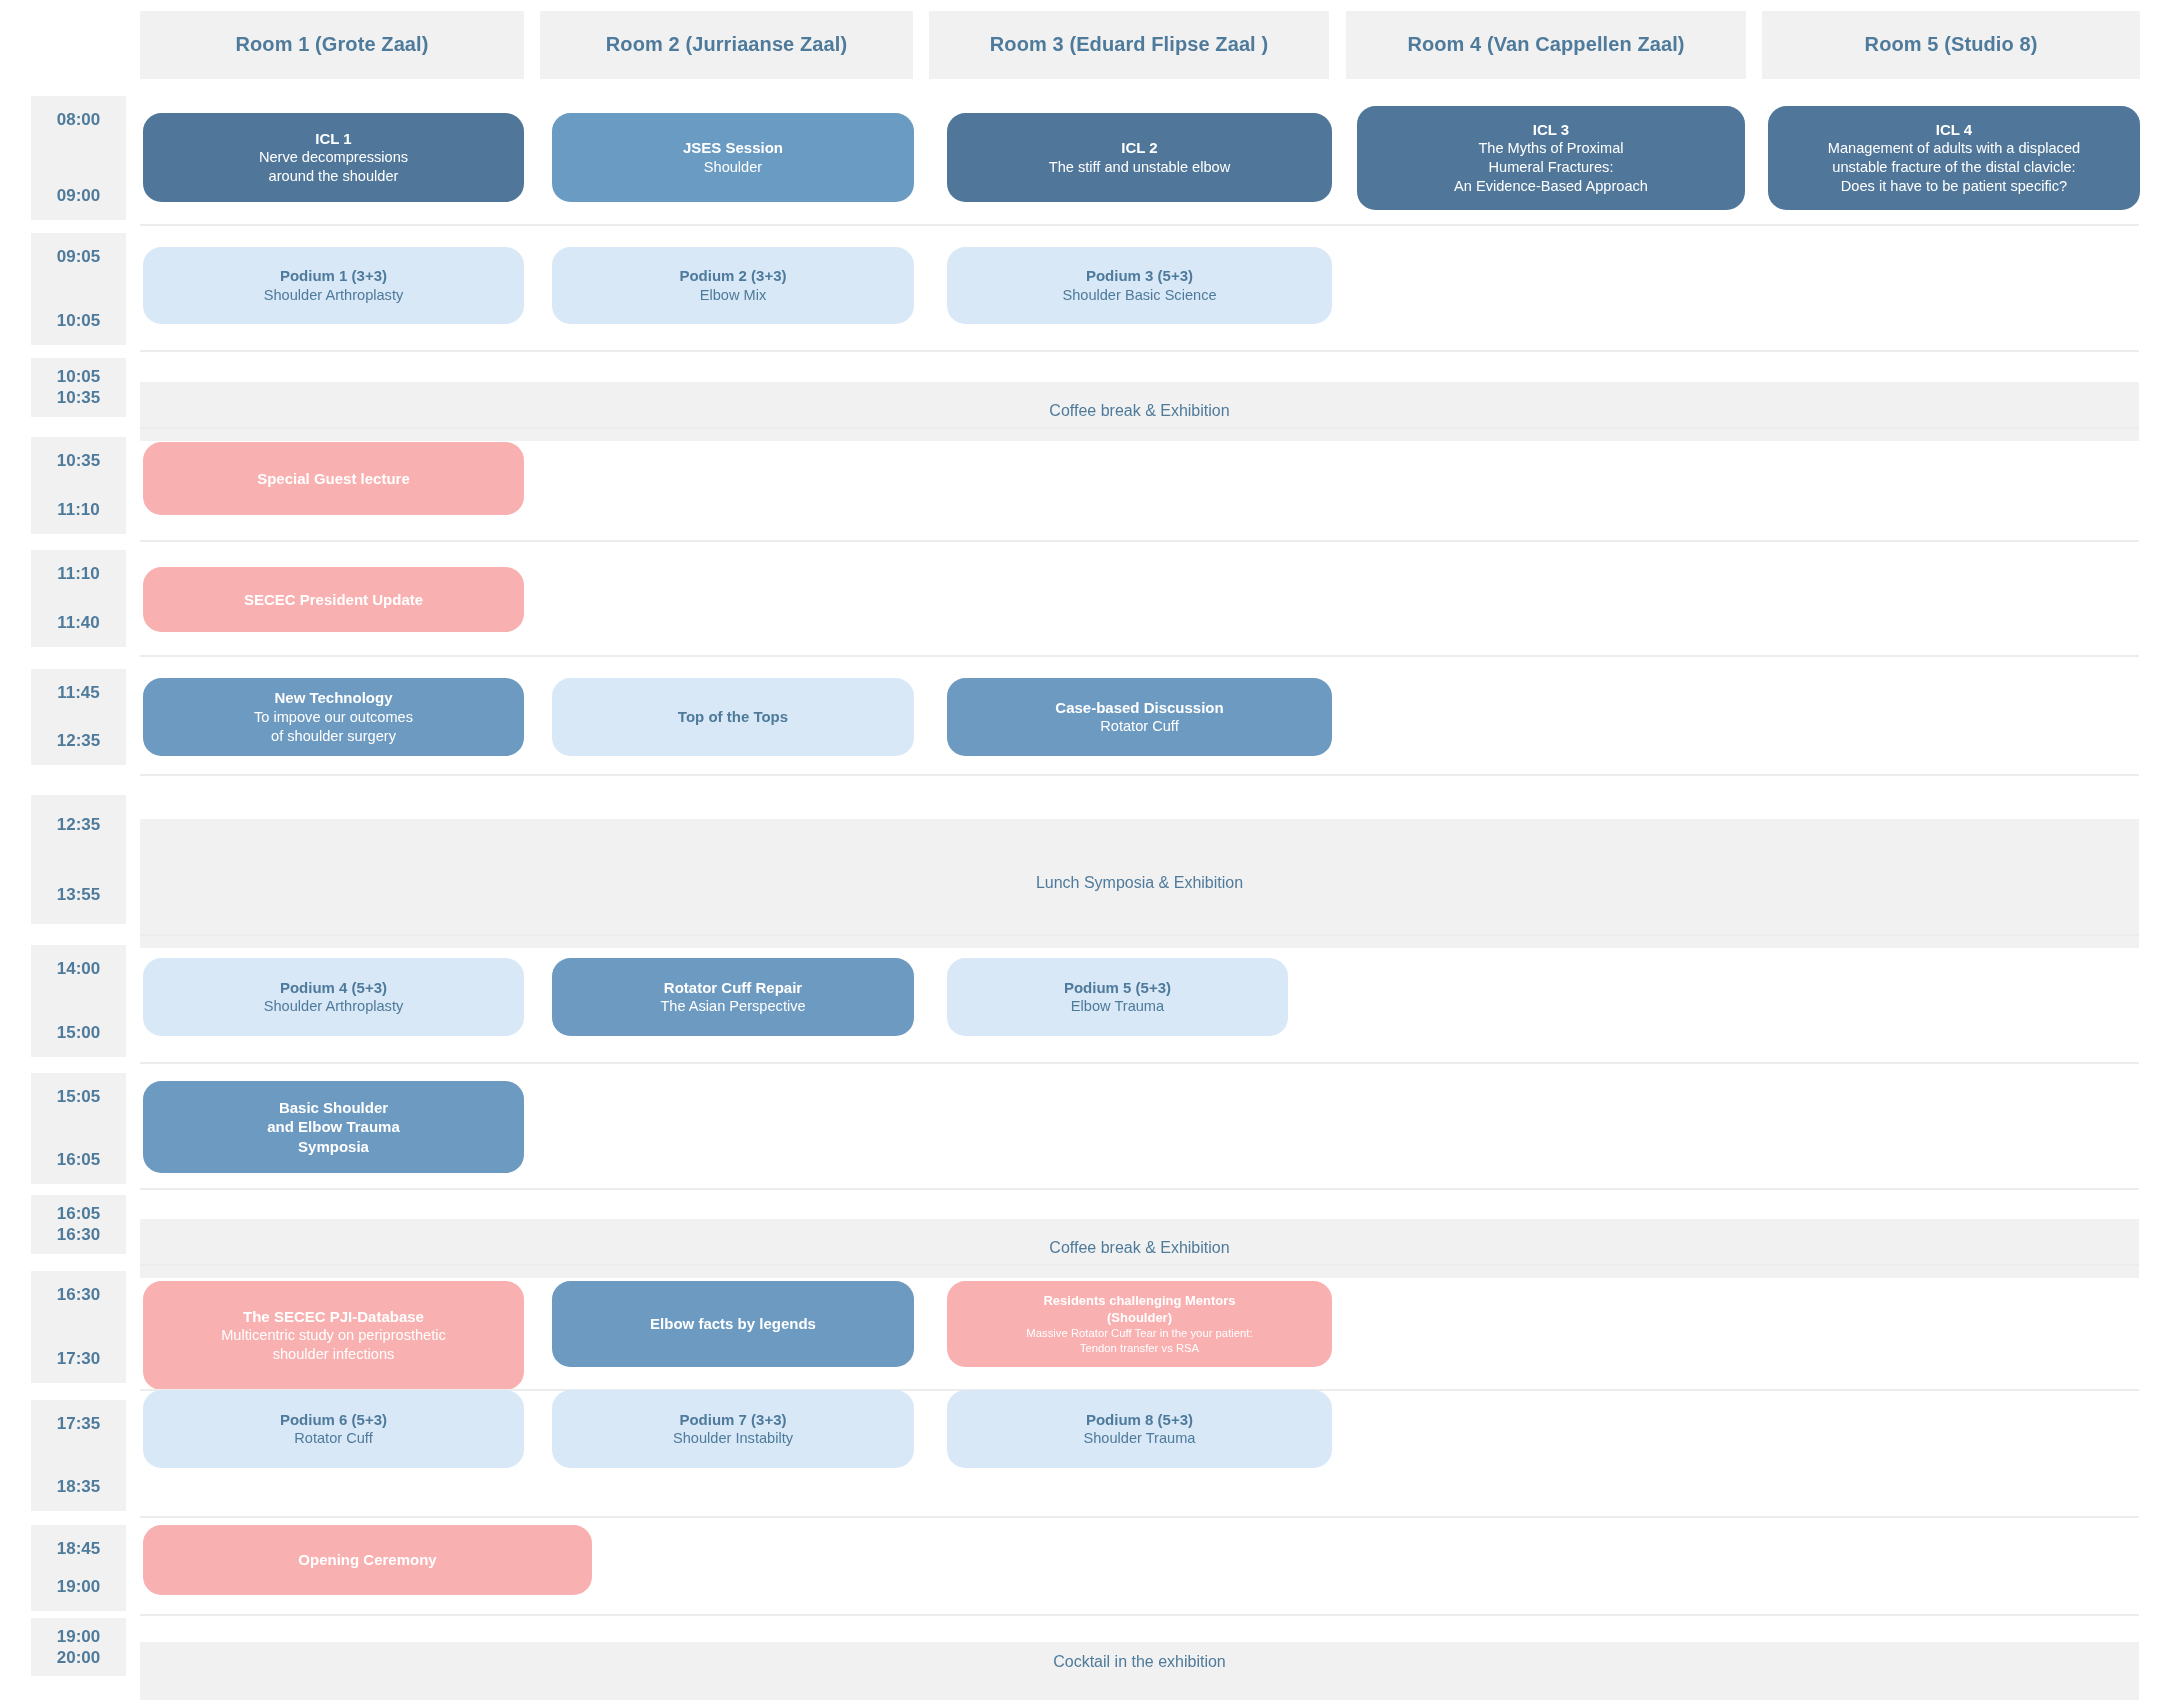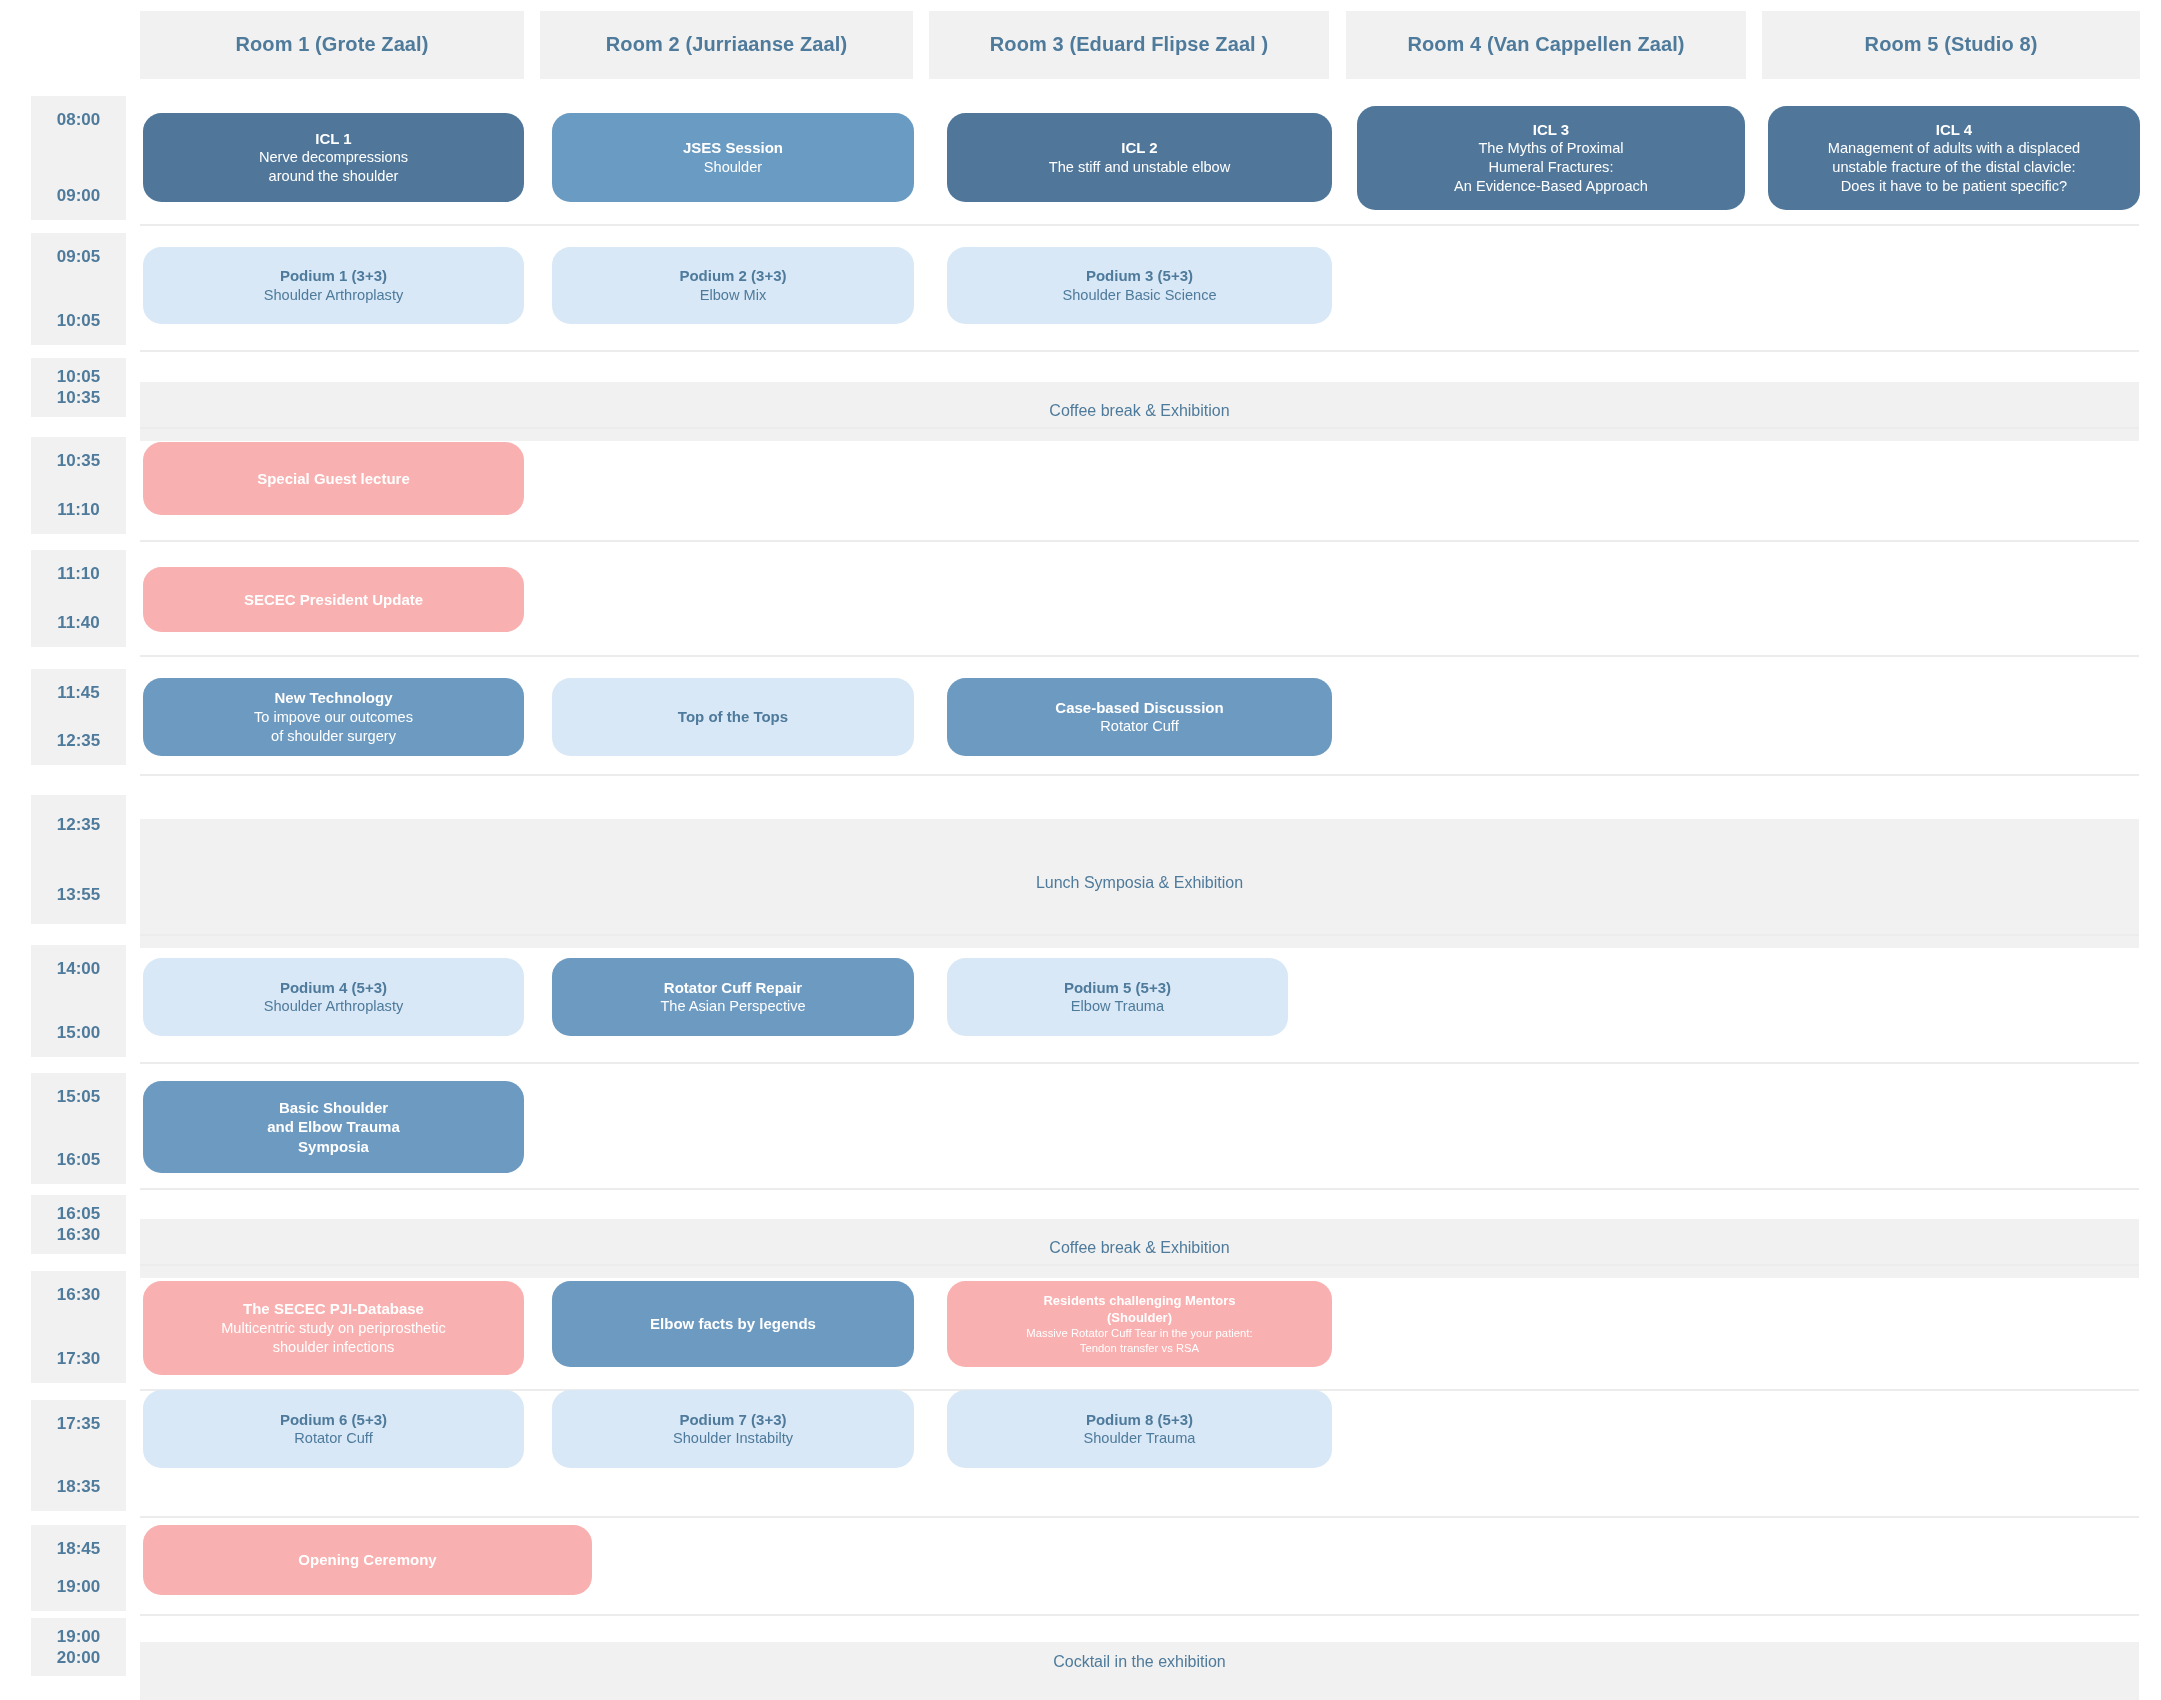--- a/index.html
+++ b/index.html
@@ -313,21 +313,21 @@
     <div class="line">Coffee break &amp; Exhibition</div>
   </div>
 
   <div class="sep" style="top:1264px;"></div>
 
   <div class="time-cell spread" style="top:1271px; height:112px;">
     <span>16:30</span>
     <span>17:30</span>
   </div>
 
-  <div class="card c-pink" style="left:143px; top:1281px; width:381px; height:94px;">
+  <div class="card c-pink" style="left:143px; top:1281px; width:381px; height:109px;">
     <div class="t">The SECEC PJI-Database</div>
     <div class="s">Multicentric study on periprosthetic</div>
     <div class="s">shoulder infections</div>
   </div>
 
   <div class="card c-steelblue" style="left:552px; top:1281px; width:362px; height:86px;">
     <div class="t">Elbow facts by legends</div>
   </div>
 
   <div class="card c-pink" style="left:947px; top:1281px; width:385px; height:86px;">

